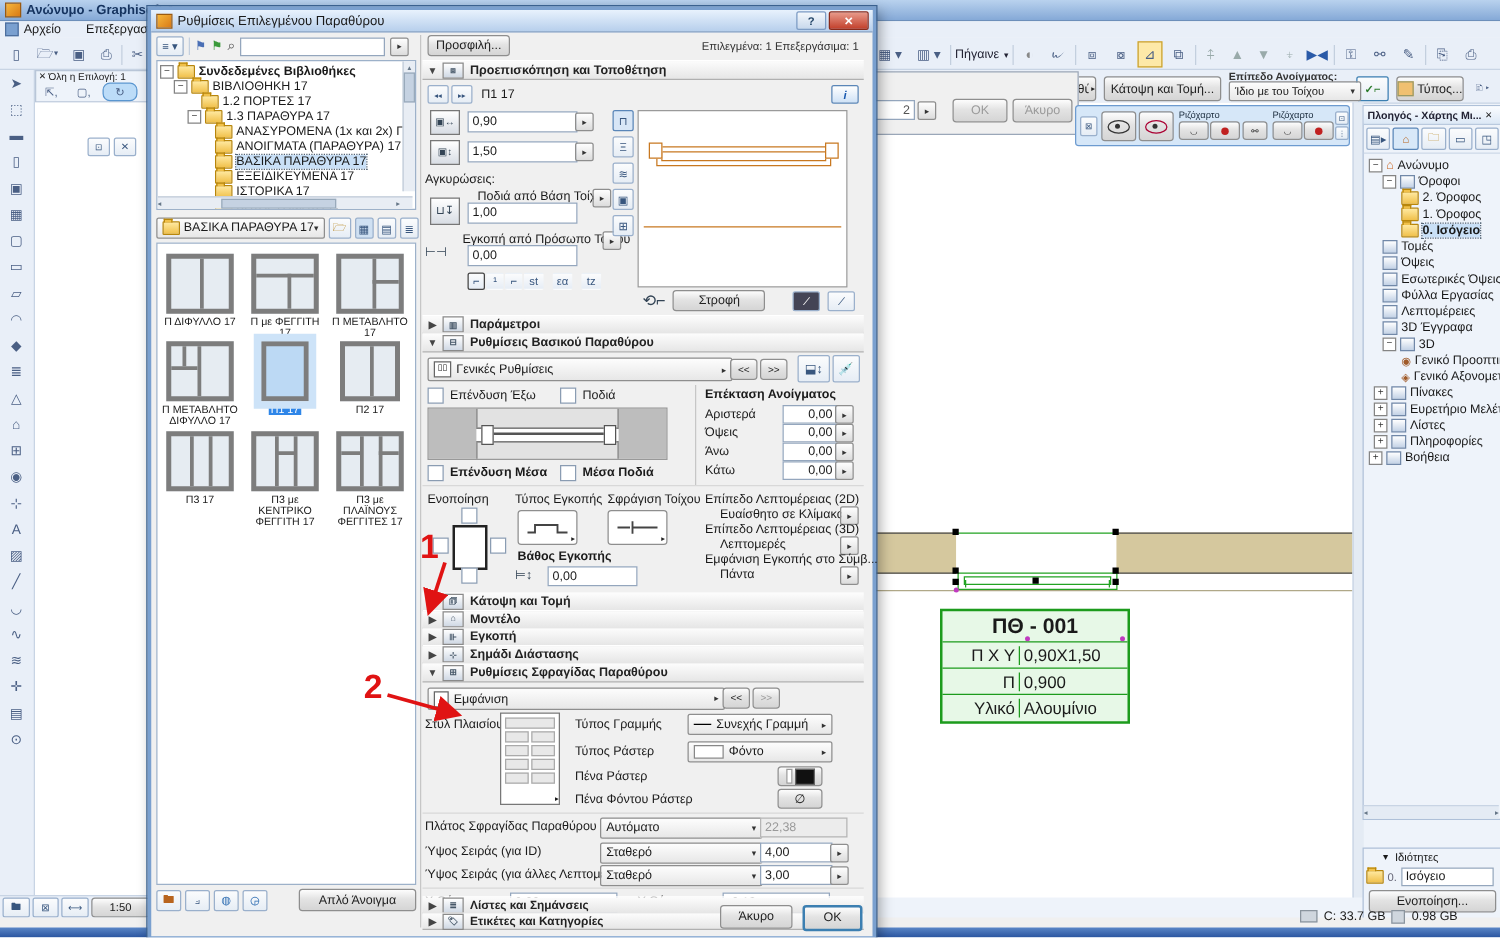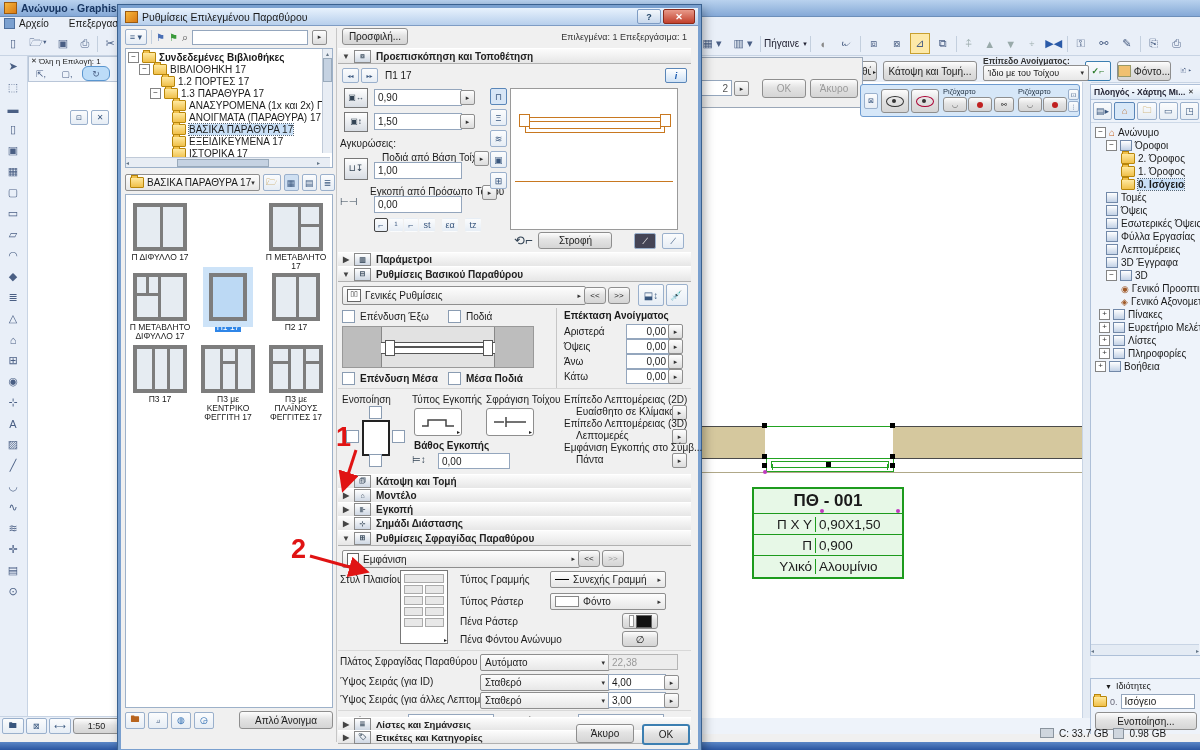--- a/index.html
+++ b/index.html
@@ -127,21 +127,21 @@
         <div class="dd abs" style="left:0;top:9px;width:96px;height:14px">
             <span style="font-size:9px">Ίδιο με του Τοίχου</span>
             <span class="cr">▾</span>
           </div>
       </div>
       <div class="ibtn" style="width:24px;height:18px;border:1px solid #3c7fb1">
           <span style="color:#2a7a2a;font-weight:bold">✓⌐</span>
         </div>
       <div class="btn" style="width:52px;height:18px;gap:3px">
           <span style="width:12px;height:10px;background:#f0c070;border:1px solid #996">&nbsp;</span>
-          <span>Φόντο...</span>
+          <span>Τύπος...</span>
         </div>
       <span class="tool" style="width:16px;font-size:8px">🗈 ▸</span>
     </div>
   </div>
 
   <div class="abs" style="left:0;top:56px;width:27px;height:680px;background:#e9eff8;border-right:1px solid #c8d4e4">
     <span class="tool">➤</span>
     <span class="tool">⬚</span>
     <span class="tool">▬</span>
     <span class="tool">▯</span>
@@ -475,20 +475,27 @@
         <span class="ibtn" style="width:15px;height:15px">≣</span>
       </div>
 
       <div style="position:relative;margin-top:3px;width:206px;height:512px;background:#fff;border:1px solid #9db1c9">
         <div class="thumb" style="left:2px;top:8px">
             <div class="img">
               <div class="m" style="left:50%;top:0;width:3px;height:100%"></div>
             </div>
             <div class="cap"><span>Π ΔΙΦΥΛΛΟ 17</span></div>
           </div>
+        <div class="thumb" style="left:70px;top:8px">
+            <div class="img">
+              <div class="m" style="left:0;top:30%;width:100%;height:3px"></div>
+              <div class="m" style="left:55%;top:30%;width:3px;height:70%"></div>
+            </div>
+            <div class="cap"><span>Π με ΦΕΓΓΙΤΗ 17</span></div>
+          </div>
         <div class="thumb" style="left:138px;top:8px">
             <div class="img">
               <div class="m" style="left:55%;top:0;width:3px;height:100%"></div>
               <div class="m" style="left:55%;top:42%;width:45%;height:3px"></div>
             </div>
             <div class="cap"><span>Π ΜΕΤΑΒΛΗΤΟ 17</span></div>
           </div>
         <div class="thumb" style="left:2px;top:78px">
             <div class="img">
               <div class="m" style="left:45%;top:0;width:3px;height:100%"></div>
@@ -803,21 +810,21 @@
       <div class="dd abs" style="left:212px;top:567px;width:106px;height:15px">
           <span style="width:22px;height:9px;background:#fff;border:1px solid #888;margin-right:4px"></span>
           <span>Φόντο</span>
           <span class="cr">▸</span>
         </div>
       <span class="abs lbl" style="left:122px;top:590px">Πένα Ράστερ</span>
       <div class="btn abs" style="left:284px;top:587px;width:34px;height:14px;gap:2px">
           <span style="width:3px;height:10px;background:#fff;border:1px solid #999"></span>
           <span class="pen"></span>
         </div>
-      <span class="abs lbl" style="left:122px;top:608px">Πένα Φόντου Ανώνυμο</span>
+      <span class="abs lbl" style="left:122px;top:608px">Πένα Φόντου Ράστερ</span>
       <div class="btn abs" style="left:284px;top:605px;width:34px;height:14px;font-size:10px">∅</div>
 
       <div class="abs" style="left:0;top:624px;width:353px;height:1px;background:#d8d8d8"></div>
       <span class="abs lbl" style="left:2px;top:630px">Πλάτος Σφραγίδας Παραθύρου</span>
       <div class="dd abs" style="left:142px;top:628px;width:120px;height:15px">
           <span>Αυτόματο</span>
           <span class="cr">▾</span>
         </div>
       <div class="abs inp dis" style="left:270px;top:628px;width:62px;height:14px">
           <span>22,38</span>

